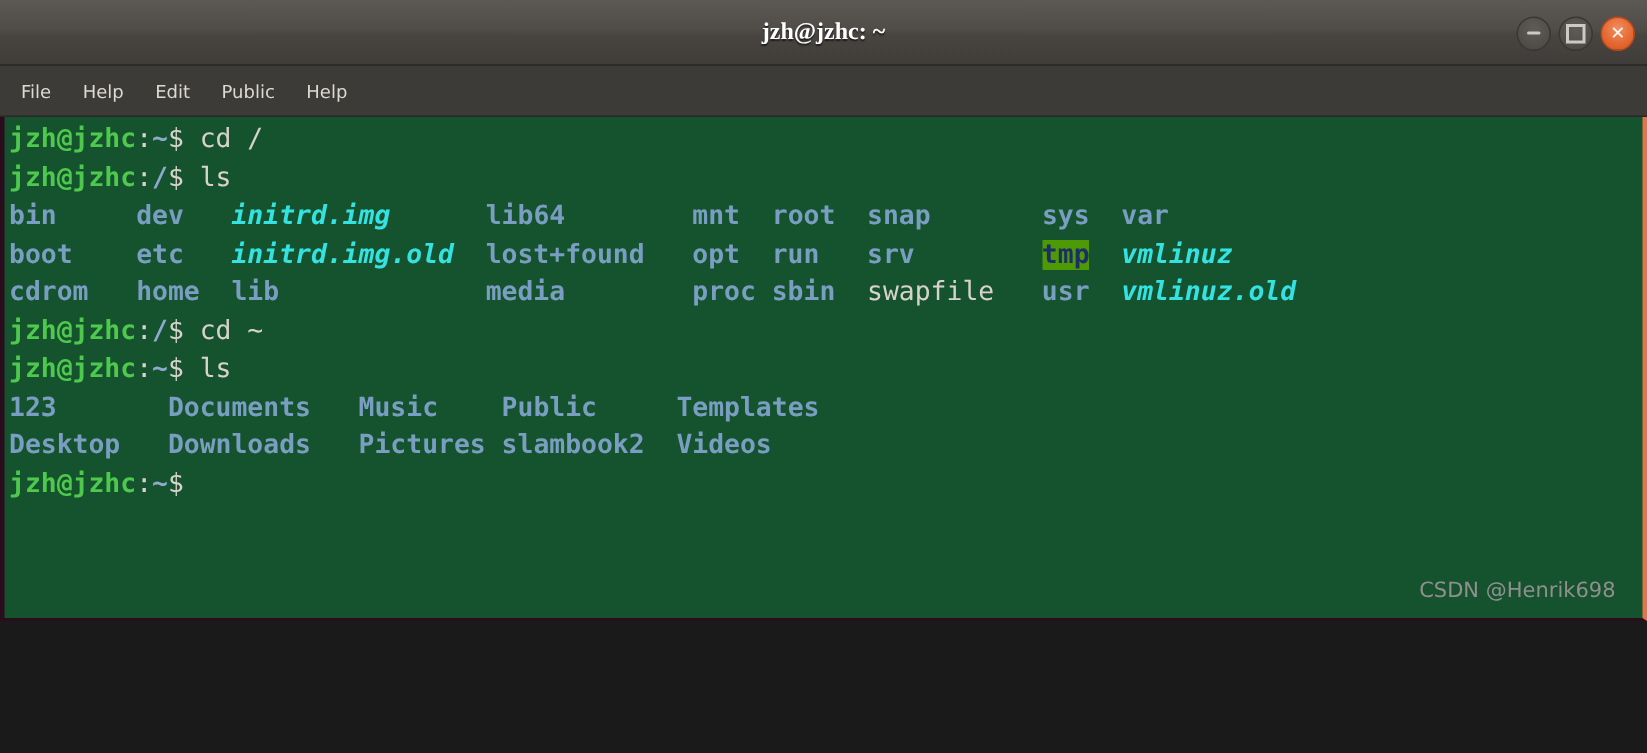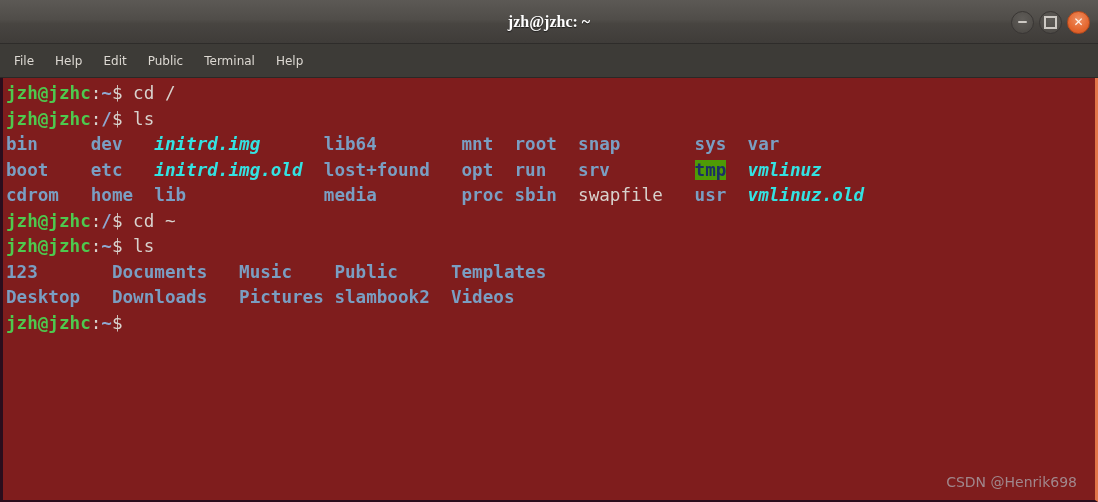--- a/index.html
+++ b/index.html
@@ -95,22 +95,22 @@
     font-size: 12px;
     font-family: "DejaVu Sans", sans-serif;
     margin-right: 21px;
     line-height: 34px;
     white-space: nowrap;
   }
 
   
   #term-wrap {
     position: relative;
-    height: 424px;
-    background: #7f1d1d;
+    height: 336px;
+    background: #14532d;
     border-left: 3px solid #2a0d1c;
     border-right: 3px solid #e2764a;
     border-bottom: 2px solid #2a0d1c;
     box-sizing: border-box;
     overflow: hidden;
   }
   #screen {
     position: absolute;
     left: 3px;
     top: 3px;
@@ -170,21 +170,20 @@
         <span class="glyph">✕</span>
       </div>
     </div>
   </div>
 
   <div id="menubar">
     <div class="menu-item">File</div>
     <div class="menu-item">Help</div>
     <div class="menu-item">Edit</div>
     <div class="menu-item">Public</div>
-    <div class="menu-item">Terminal</div>
     <div class="menu-item">Help</div>
   </div>
 
   <div id="term-wrap">
     <div id="screen"><div class="line"><span class="c-green">jzh@jzhc</span><span class="c-punct">:</span><span class="c-tilde">~</span><span class="c-white">$</span><span class="c-white"> cd /</span></div><div class="line"><span class="c-green">jzh@jzhc</span><span class="c-punct">:</span><span class="c-tilde">/</span><span class="c-white">$</span><span class="c-white"> ls</span></div><div class="line"><span class="c-dirblue">bin</span><span>     </span><span class="c-dirblue">dev</span><span>   </span><span class="c-cyan">initrd.img</span><span>      </span><span class="c-dirblue">lib64</span><span>        </span><span class="c-dirblue">mnt</span><span>  </span><span class="c-dirblue">root</span><span>  </span><span class="c-dirblue">snap</span><span>       </span><span class="c-dirblue">sys</span><span>  </span><span class="c-dirblue">var</span></div><div class="line"><span class="c-dirblue">boot</span><span>    </span><span class="c-dirblue">etc</span><span>   </span><span class="c-cyan">initrd.img.old</span><span>  </span><span class="c-dirblue">lost+found</span><span>   </span><span class="c-dirblue">opt</span><span>  </span><span class="c-dirblue">run</span><span>   </span><span class="c-dirblue">srv</span><span>        </span><span class="c-tmp">tmp</span><span>  </span><span class="c-cyan">vmlinuz</span></div><div class="line"><span class="c-dirblue">cdrom</span><span>   </span><span class="c-dirblue">home</span><span>  </span><span class="c-dirblue">lib</span><span>             </span><span class="c-dirblue">media</span><span>        </span><span class="c-dirblue">proc</span><span> </span><span class="c-dirblue">sbin</span><span>  </span><span class="c-white">swapfile</span><span>   </span><span class="c-dirblue">usr</span><span>  </span><span class="c-cyan">vmlinuz.old</span></div><div class="line"><span class="c-green">jzh@jzhc</span><span class="c-punct">:</span><span class="c-tilde">/</span><span class="c-white">$</span><span class="c-white"> cd ~</span></div><div class="line"><span class="c-green">jzh@jzhc</span><span class="c-punct">:</span><span class="c-tilde">~</span><span class="c-white">$</span><span class="c-white"> ls</span></div><div class="line"><span class="c-dirblue">123</span><span>       </span><span class="c-dirblue">Documents</span><span>   </span><span class="c-dirblue">Music</span><span>    </span><span class="c-dirblue">Public</span><span>     </span><span class="c-dirblue">Templates</span></div><div class="line"><span class="c-dirblue">Desktop</span><span>   </span><span class="c-dirblue">Downloads</span><span>   </span><span class="c-dirblue">Pictures</span><span> </span><span class="c-dirblue">slambook2</span><span>  </span><span class="c-dirblue">Videos</span></div><div class="line"><span class="c-green">jzh@jzhc</span><span class="c-punct">:</span><span class="c-tilde">~</span><span class="c-white">$</span></div></div>
     <div id="watermark">CSDN @Henrik698</div>
   </div>
 
 </div>
 

